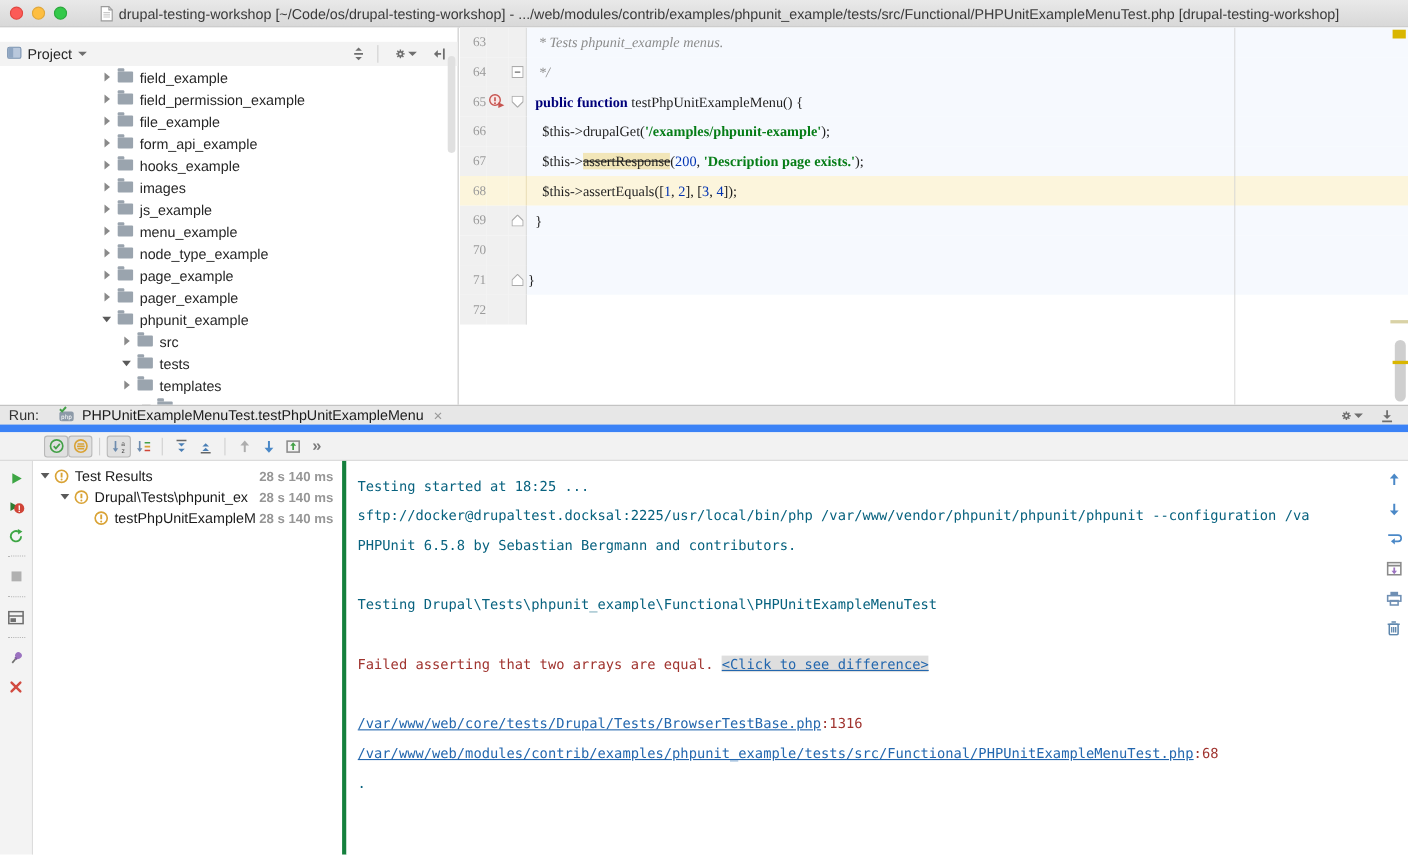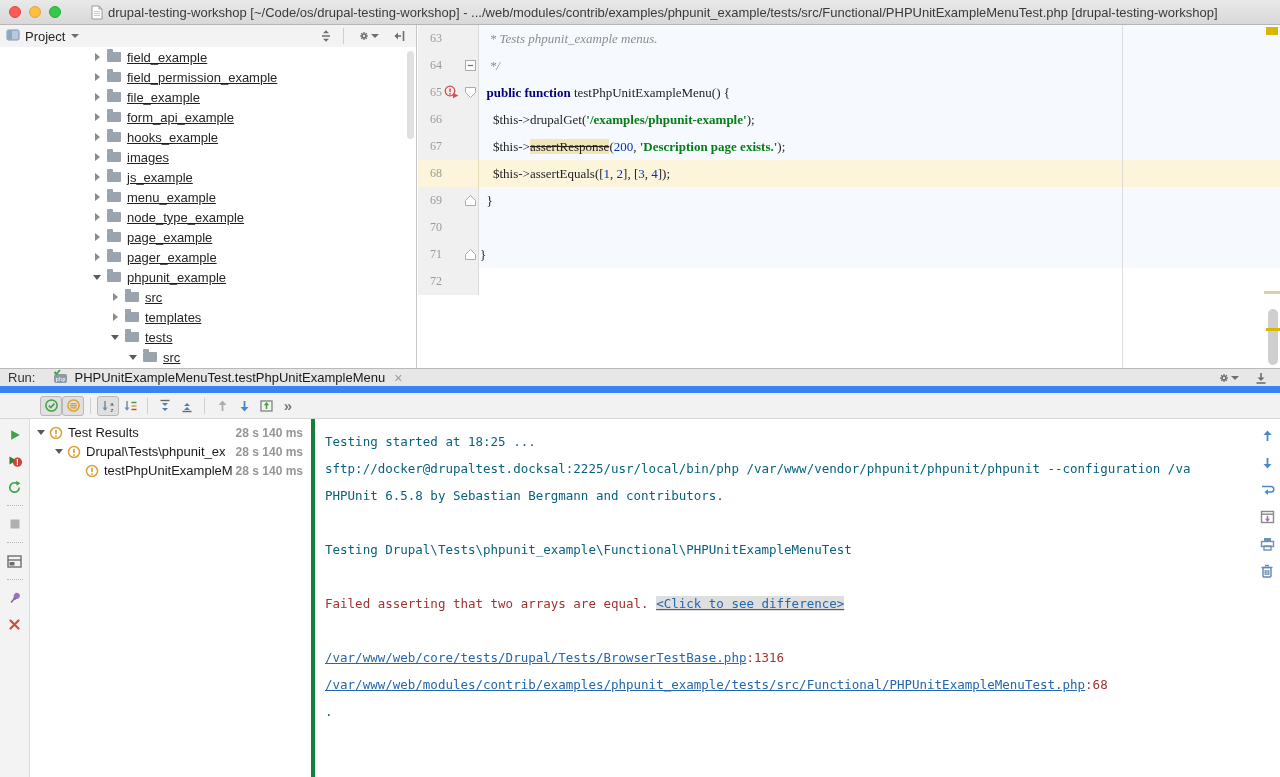--- a/index.html
+++ b/index.html
@@ -14,27 +14,27 @@
   .tl { width:12px; height:12px; border-radius:50%; }
   .tl.red { background:#fc5b57; border:1px solid #e2463f; }
   .tl.yellow { background:#fdbe41; border:1px solid #e0a73a; }
   .tl.green { background:#34c94a; border:1px solid #2ba83c; }
   .doc-ic { margin-left:30px; margin-right:5px; display:inline-flex; }
   #win-title { font-size:13px; font-weight:500; color:#3a3a3a; white-space:nowrap; overflow:hidden; }
 
   
   #project-panel { position:absolute; left:0; top:25px; width:417px; height:343px;
     background:#fff; border-right:1px solid #c8c8c8; overflow:hidden; }
-  #proj-header { height:22px; display:flex; align-items:center; padding:0 6px; background:#f3f3f3; }
+  #proj-header { height:22px; display:flex; align-items:center; padding:0 6px; background:#f3f3f3;margin-top:13px; }
   #proj-header .ptitle { margin-left:5px; color:#262626; }
   .caret { width:0; height:0; border-left:4px solid transparent; border-right:4px solid transparent; border-top:4px solid #6e6e6e; margin-left:6px; display:inline-block; }
   #proj-header .spacer { flex:1; }
   #proj-header .ic { margin-left:8px; }
   #project-tree { position:relative; }
-  .tr-row { height:20px; display:flex; align-items:center; white-space:nowrap;text-decoration:underline; }
+  .tr-row { height:20px; display:flex; align-items:center; white-space:nowrap; }
   .tw-arrow { width:10px; display:inline-flex; justify-content:center; margin-right:5px; flex:none; }
   .arr-col { width:0; height:0; border-top:4px solid transparent; border-bottom:4px solid transparent; border-left:5px solid #8a8a8a; }
   .arr-exp { width:0; height:0; border-left:4px solid transparent; border-right:4px solid transparent; border-top:5px solid #5a5a5a; }
   .folder { width:14px; height:10px; background:#9aa4ae; border-radius:1px; position:relative; margin-right:6px; flex:none; }
   .folder::before { content:""; position:absolute; top:-3px; left:0; width:6px; height:3px; background:#9aa4ae; border-radius:1px 1px 0 0; }
   .tr-label { color:#262626; }
   #proj-scroll { position:absolute; right:2px; top:26px; width:7px; height:88px; background:#e0e0e0; border-radius:4px; }
 
   
   #editor { position:absolute; left:418px; top:25px; width:862px; height:343px; background:#fff; overflow:hidden; }
@@ -252,31 +252,31 @@
       </div>
       <div class="tr-row" style="padding-left: 110px;">
         <span class="tw-arrow">
           <span class="arr-col"></span>
         </span>
         <span class="folder"></span>
         <span class="tr-label">src</span>
       </div>
       <div class="tr-row" style="padding-left: 110px;">
         <span class="tw-arrow">
+          <span class="arr-exp"></span>
+        </span>
+        <span class="folder"></span>
+        <span class="tr-label">tests</span>
+      </div>
+      <div class="tr-row" style="padding-left: 110px;">
+        <span class="tw-arrow">
           <span class="arr-col"></span>
         </span>
         <span class="folder"></span>
         <span class="tr-label">templates</span>
-      </div>
-      <div class="tr-row" style="padding-left: 110px;">
-        <span class="tw-arrow">
-          <span class="arr-exp"></span>
-        </span>
-        <span class="folder"></span>
-        <span class="tr-label">tests</span>
       </div>
       <div class="tr-row" style="padding-left: 128px;">
         <span class="tw-arrow">
           <span class="arr-exp"></span>
         </span>
         <span class="folder"></span>
         <span class="tr-label">src</span>
       </div>
     </div>
   <div id="proj-scroll"></div>

